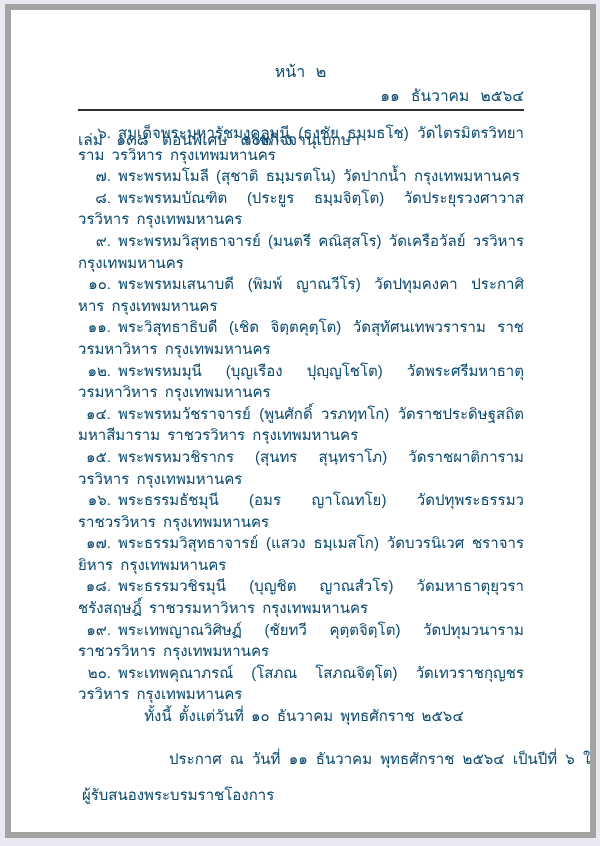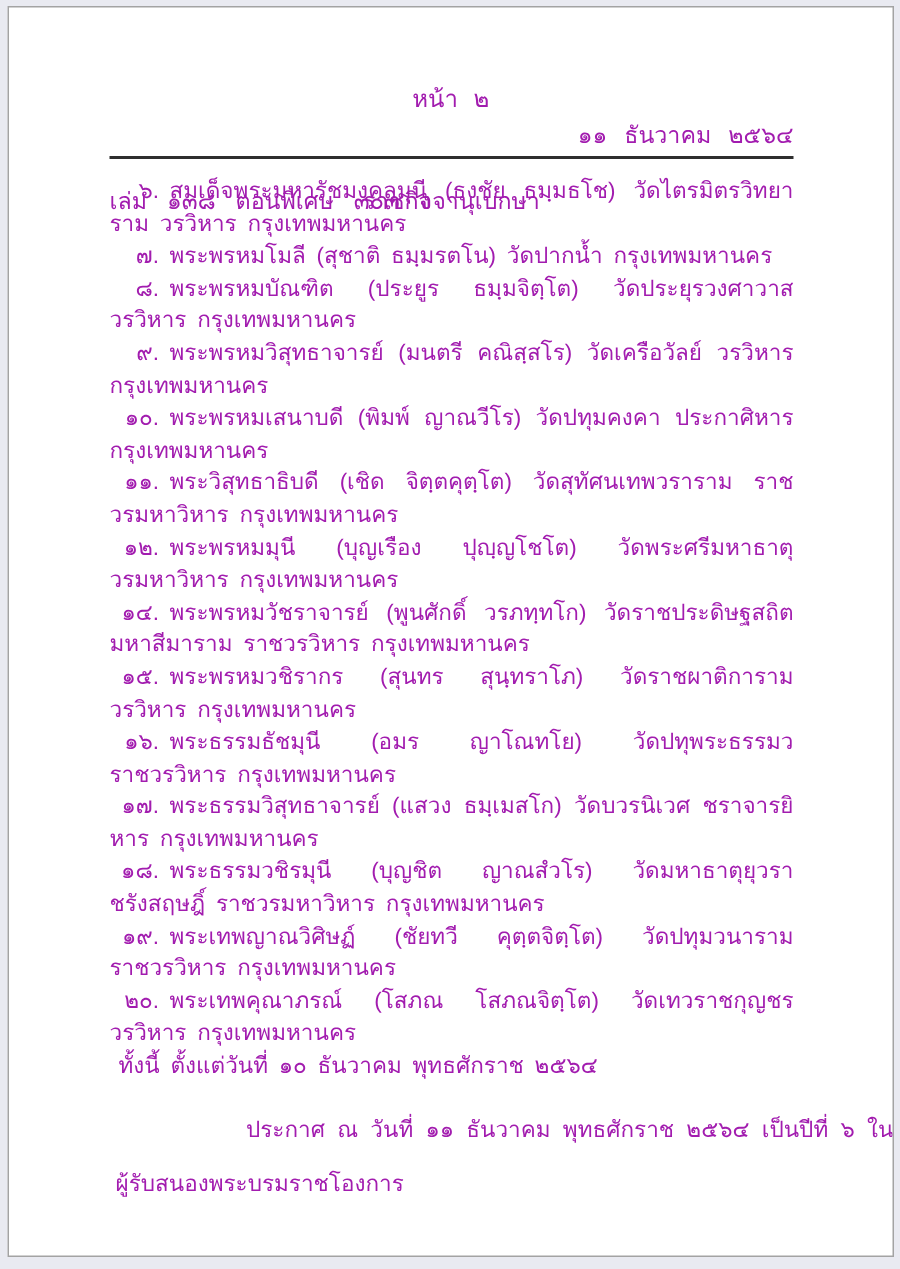--- a/index.html
+++ b/index.html
@@ -7,23 +7,23 @@
     width: 600px; height: 846px;
     background: #e9eaf1;
     font-family: "Liberation Sans", sans-serif;
     overflow: hidden;
     position: relative;
   }
   .page {
     position: absolute;
     left: 5px; right: 4px; top: 4px; bottom: 8px;
     background: #ffffff;
-    border: 1px solid #a3a3a3;
+    border: 6px solid #a3a3a3;
     box-sizing: border-box;
-    color: #a21caf;
+    color: #0c4a6e;
     overflow: hidden;
   }
   .page-number {
     margin-top: 52px;
     text-align: center;
     font-size: 16px;
     line-height: 20px;
     word-spacing: 6px;
   }
   .header-row {
@@ -54,20 +54,21 @@
   }
   p.item .num {
     display: inline-block;
     min-width: 33px;
     text-align: right;
     margin-right: 7px;
   }
   p.effective {
     margin: 0;
     padding-left: 6px;
+    text-align: center;
   }
   p.proclamation {
     margin: 21px 0 0 0;
     padding-left: 91px;
     white-space: nowrap;
     word-spacing: 4px;
   }
   .signature {
     display: inline-block;
     margin-top: 15px;

